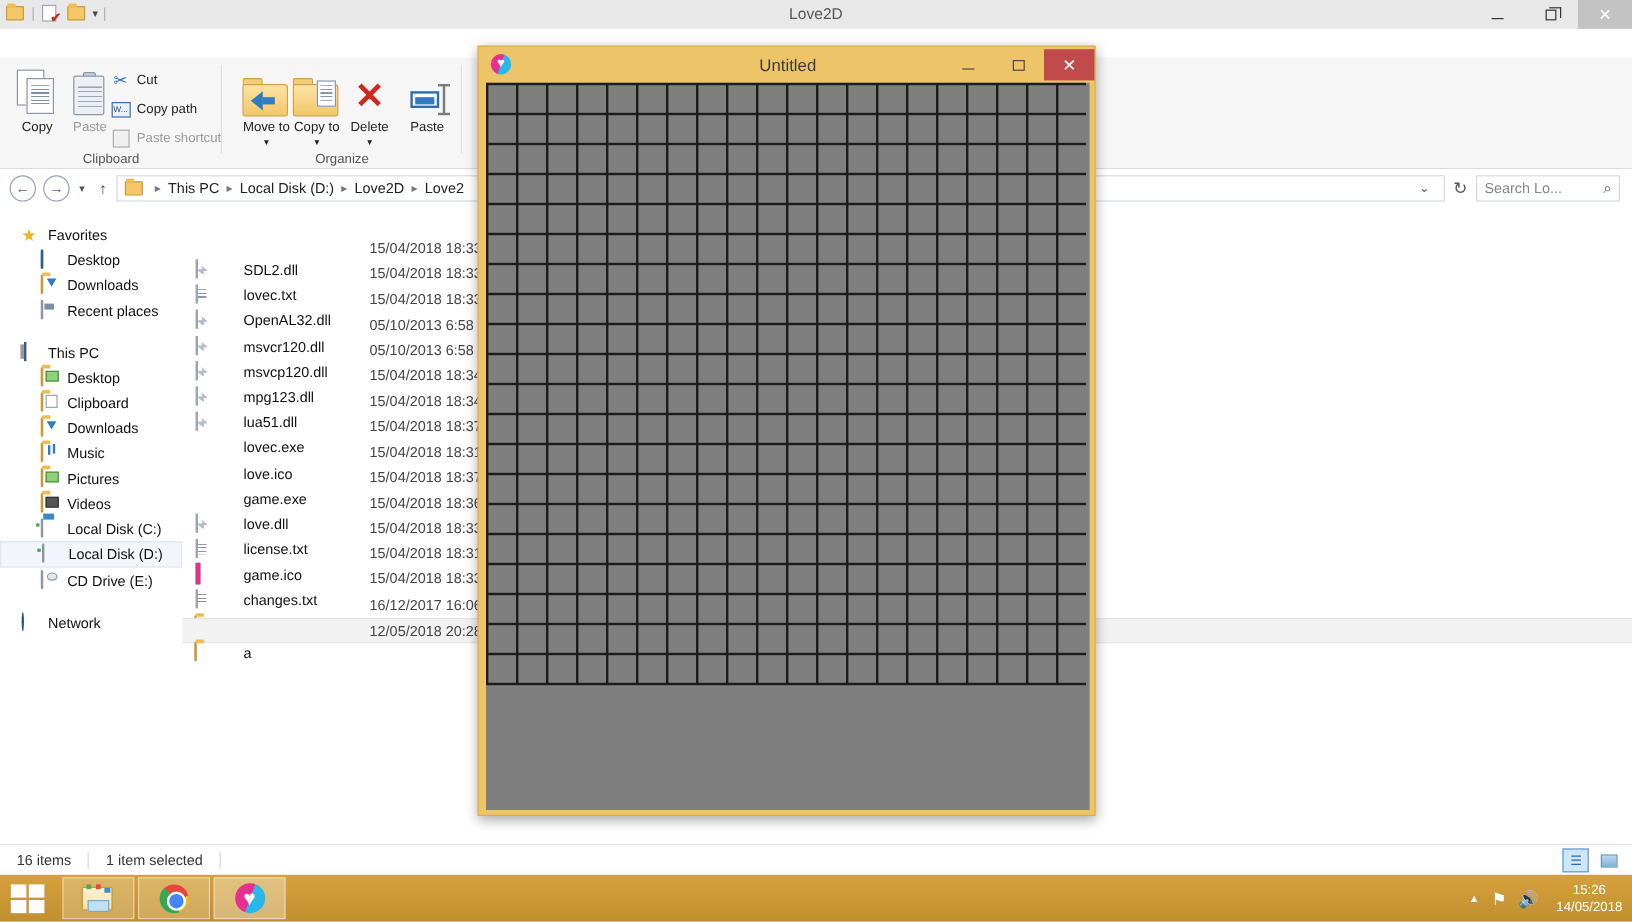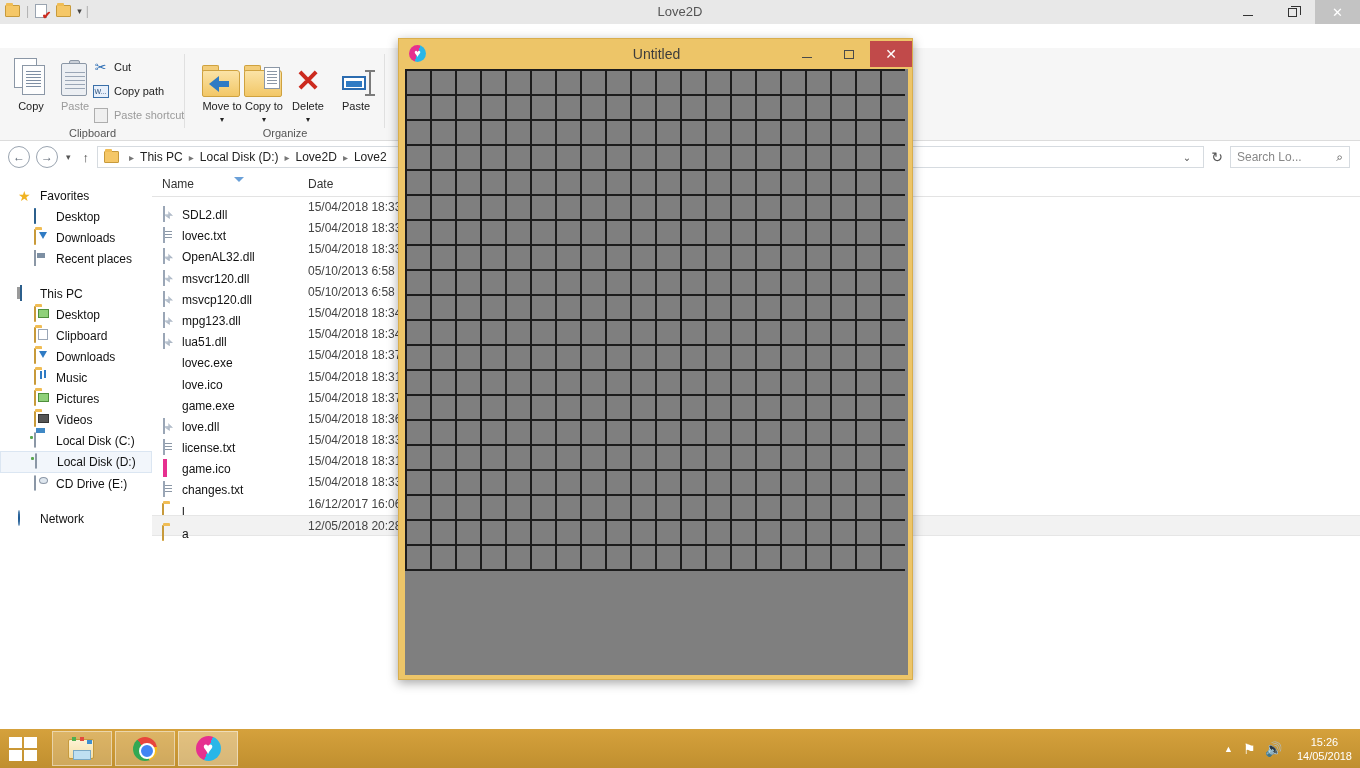--- a/index.html
+++ b/index.html
@@ -317,21 +317,21 @@
     border-top: 5px solid #6aa0d8;
   }
 
   
   .filelist {
     position: absolute; left: 152px; top: 197px; width: 1208px; height: 506px;
     background: #fff; font-size: 12px; color: #111;
   }
   .frow { position: relative; height: 21.2px; }
   .frow.sel { background: #f2f2f2; border-top: 1px solid #e6e6e6; border-bottom: 1px solid #e6e6e6; }
-  .fname { position: absolute; left: 10px; top: 10px; display: flex; align-items: center; gap: 4px; }
+  .fname { position: absolute; left: 10px; top: 20px; display: flex; align-items: center; gap: 25px; }
   .fdate { position: absolute; left: 156px; top: 3px; color: #444; }
   .fico { width: 16px; height: 16px; position: relative; flex: none; }
 
   .i-dll {
     width: 13px; height: 15px; background: #f3f5f7; border: 1px solid #9aa6b6; margin: 0 1px;
   }
   .i-dll::after {
     content: ''; position: absolute; left: 3px; top: 4px; width: 8px; height: 8px;
     background: linear-gradient(135deg, #cfd8e2, #9aa6b6);
     clip-path: polygon(0 40%, 40% 40%, 40% 0, 100% 60%, 60% 60%, 60% 100%, 0 60%);
@@ -679,27 +679,20 @@
     </div>
 
     <div class="gap"></div>
 
     <div class="navitem">
       <span class="nico"><span class="globe"></span></span>
       <span>Network</span>
     </div>
   </div>
 
-  <div class="colhdr">
-    <div class="ch" style="left:10px;">
-      <span>Name</span>
-      <span class="sortarrow"></span>
-    </div>
-    <div class="ch" style="left:156px;">Date</div>
-  </div>
 
   <div class="filelist">
     <div class="frow">
       <span class="fname">
           <span class="fico"><span class="i-dll"></span></span>
           <span>SDL2.dll</span>
         </span>
       <span class="fdate">15/04/2018 18:33</span>
     </div>
     <div class="frow">
@@ -802,20 +795,34 @@
     </div>
     <div class="frow sel">
       <span class="fname">
           <span class="fico"><span class="i-folder"></span></span>
           <span>a</span>
         </span>
       <span class="fdate">12/05/2018 20:28</span>
     </div>
   </div>
 
+  <div class="statusbar">
+    <span class="st-items">16 items</span>
+    <span class="st-sep"></span>
+    <span>1 item selected</span>
+    <span class="st-sep"></span>
+    <div class="viewbtns">
+      <div class="vbtn active">
+          <span class="vb-details">☰</span>
+        </div>
+      <div class="vbtn">
+          <span class="vb-large"></span>
+        </div>
+    </div>
+  </div>
 </div>
 
 <div id="lovewin">
   <div class="love-title">
     <span class="love-ico"></span>
     <span class="love-label">Untitled</span>
     <div class="love-btns">
       <div class="lbtn">
           <span class="lmin"></span>
         </div>

